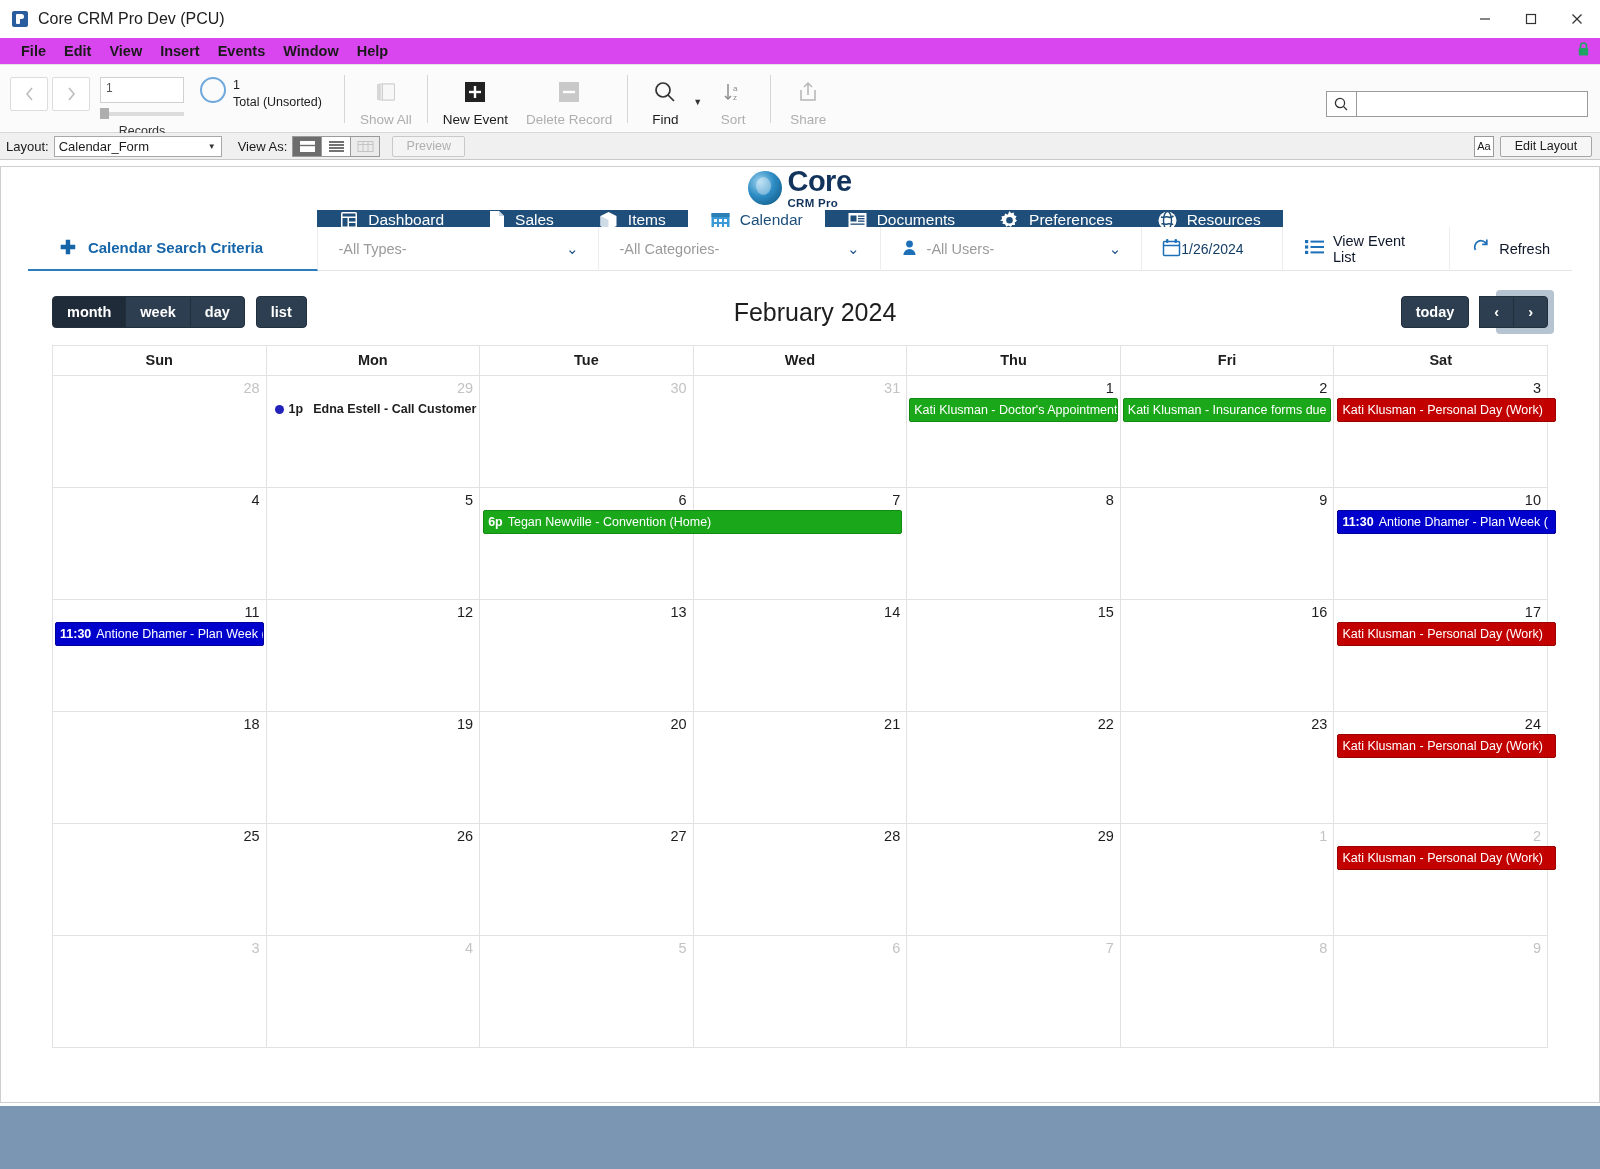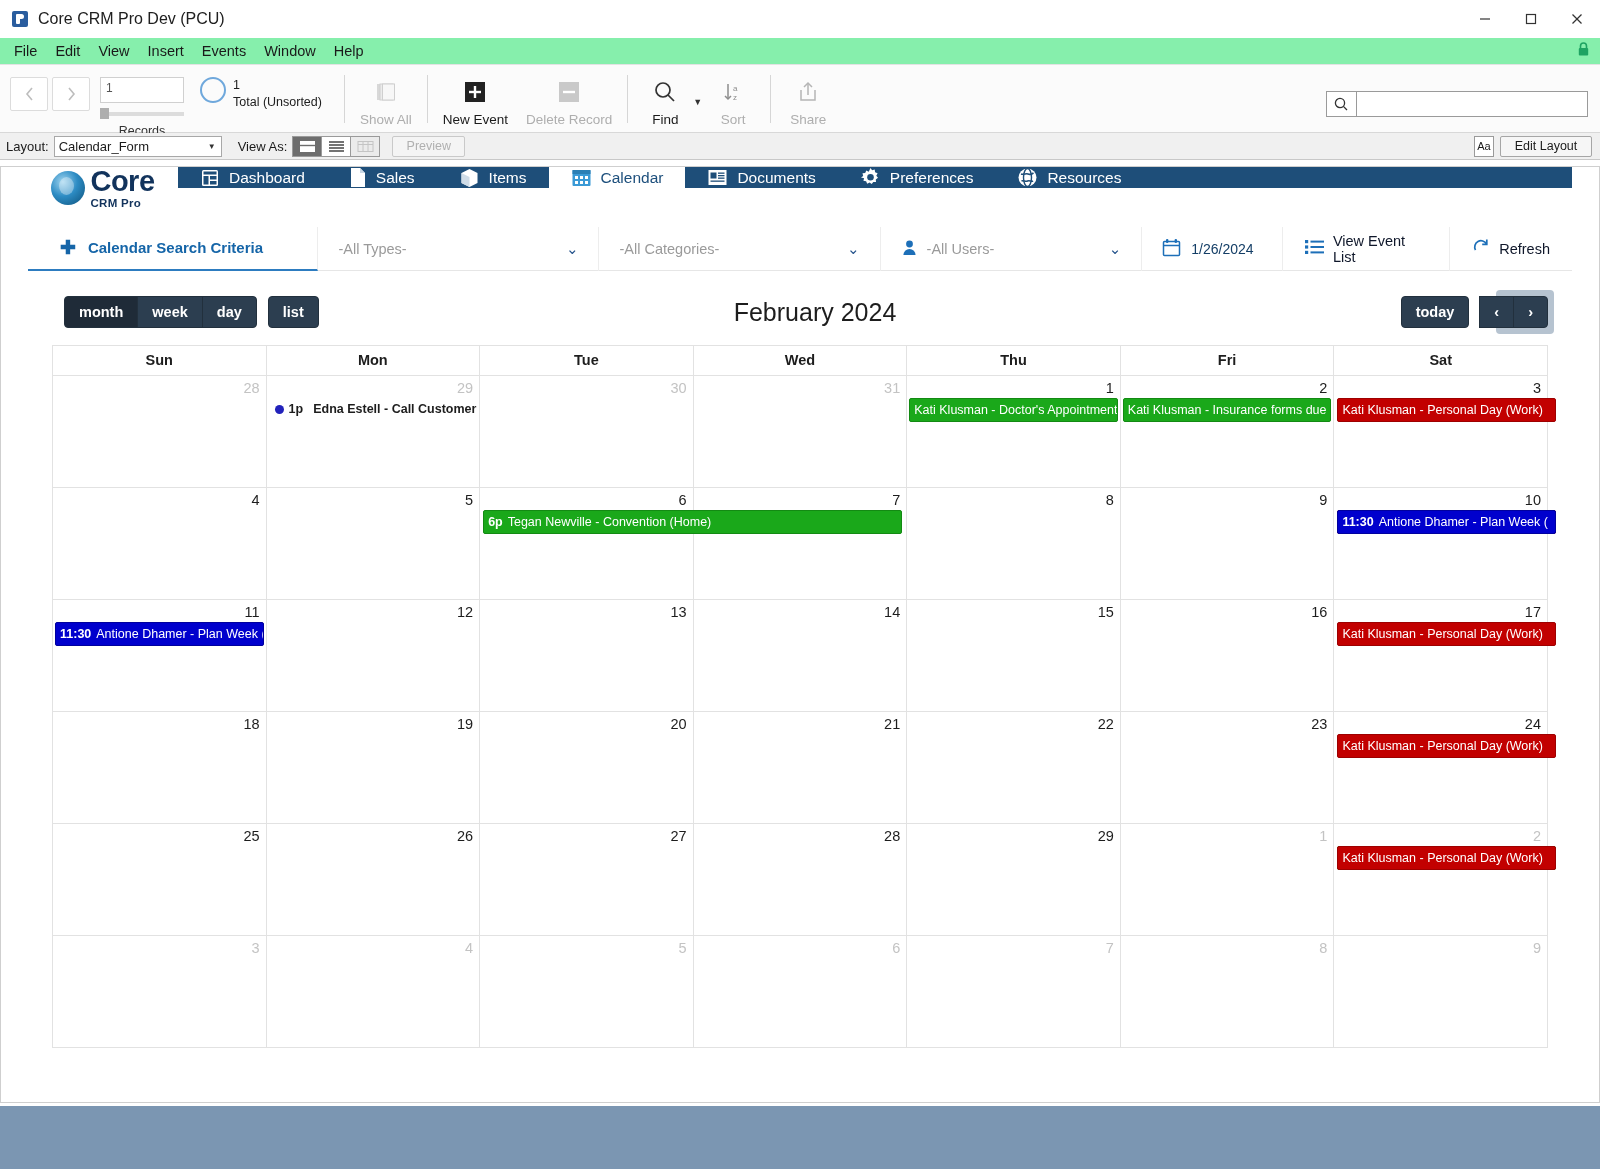--- a/index.html
+++ b/index.html
@@ -33,23 +33,24 @@
   .app-title{ font-size:16px; color:#202020; }
   .win-controls{ position:absolute; right:0; top:0; height:38px; display:flex; }
   .win-btn{
     width:46px;height:38px;display:flex;align-items:center;justify-content:center;
     color:#333; font-size:15px;
   }
   .win-btn svg{ display:block; }
 
   
   .menubar{
-    height:26px; display:flex; align-items:center; padding-left:5px;
-    background:#86efac; font-size:14.5px; color:#1a1a1a;
+    height:26px; display:flex; align-items:center; padding-left:12px;
+    background:#d946ef; font-size:14.5px; color:#1a1a1a;
     position:relative;
+    font-weight:bold;
   }
   .menubar .mi{ padding:2px 9px; }
   .lock-icon{
     position:absolute; right:10px; top:4px; color:#1ea362;
   }
 
   
   .toolbar{
     height:69px; background:#fbfbfb; border-top:1px solid #e3e3e3;
     border-bottom:1px solid #d8d8d8; display:flex; align-items:flex-start;
@@ -140,21 +141,21 @@
 
   
   .page{
     position:absolute; left:0; top:166px; width:1600px; height:937px;
     background:#ffffff; border:1px solid #cfcfcf; border-left:1px solid #cfcfcf;
   }
   .page-inner{ position:absolute; left:27px; top:0; right:27px; bottom:0; }
 
   
   .navbar{
-    height:60px; display:flex; align-items:flex-start; position:relative;
+    height:60px; display:flex; align-items:center; position:relative;flex-direction:column;
   }
   .brand{
     width:150px; display:flex; align-items:center; justify-content:center;
     background:#fff; flex:none;
   }
   .brand .globe{
     width:34px;height:34px;border-radius:50%;
     background:radial-gradient(circle at 35% 32%, #9fd4ef 0%, #2d8cc4 45%, #0c4f78 100%);
     position:relative;
   }
@@ -187,36 +188,36 @@
     width:300px;color:#1565a8;font-weight:bold;font-size:15px;
     border-bottom:2px solid #2d7cc0; gap:9px; padding-left:32px;
   }
   .plus{ color:#1565a8; font-size:19px; font-weight:bold; margin-right:3px; }
   .crit-drop{
     width:290px; justify-content:space-between; padding:0 20px;
     color:#9a9a9a; font-size:14.5px;
   }
   .crit-drop.users{ width:270px; }
   .crit-drop .chev{ color:#22518a; font-size:15px; }
-  .crit-date{ width:145px; gap:10px; padding-left:20px; color:#143e66; font-size:14px;}
+  .crit-date{ width:145px; padding-left:20px; color:#143e66; font-size:14px;}
   .crit-link{
     gap:9px; padding:0 22px; color:#0f172a; font-size:14.5px;
   }
 
   
   .calwrap{ padding:16px 24px 0 24px; }
   .caltop{ height:50px; display:flex; align-items:center; position:relative; }
   .btn-group{ display:flex; }
   .fc-btn{
     background:#2c3e50;color:#fff;border:1px solid #22303d;font-size:14.5px;
     height:32px;padding:0 14px;display:flex;align-items:center;justify-content:center;
     border-radius:4px; font-weight:bold;
   }
   .btn-group .fc-btn{ border-radius:0; margin-left:-1px; }
-  .btn-group .fc-btn:first-child{ border-radius:4px 0 0 4px; margin-left:12px; }
+  .btn-group .fc-btn:first-child{ border-radius:4px 0 0 4px; margin-left:0; }
   .btn-group .fc-btn:last-child{ border-radius:0 4px 4px 0; }
   .fc-btn.pressed{ background:#1f2b38; }
   .fc-btn.single{ margin-left:11px; border-radius:4px; }
   .caltitle{
     position:absolute;left:0;right:0;text-align:center;font-size:25px;color:#1d1d1d;
     pointer-events:none;
     padding-left:30px;
   }
   .caltop-right{ margin-left:auto; display:flex; align-items:center; position:relative; z-index:2;}
   .focusring{

